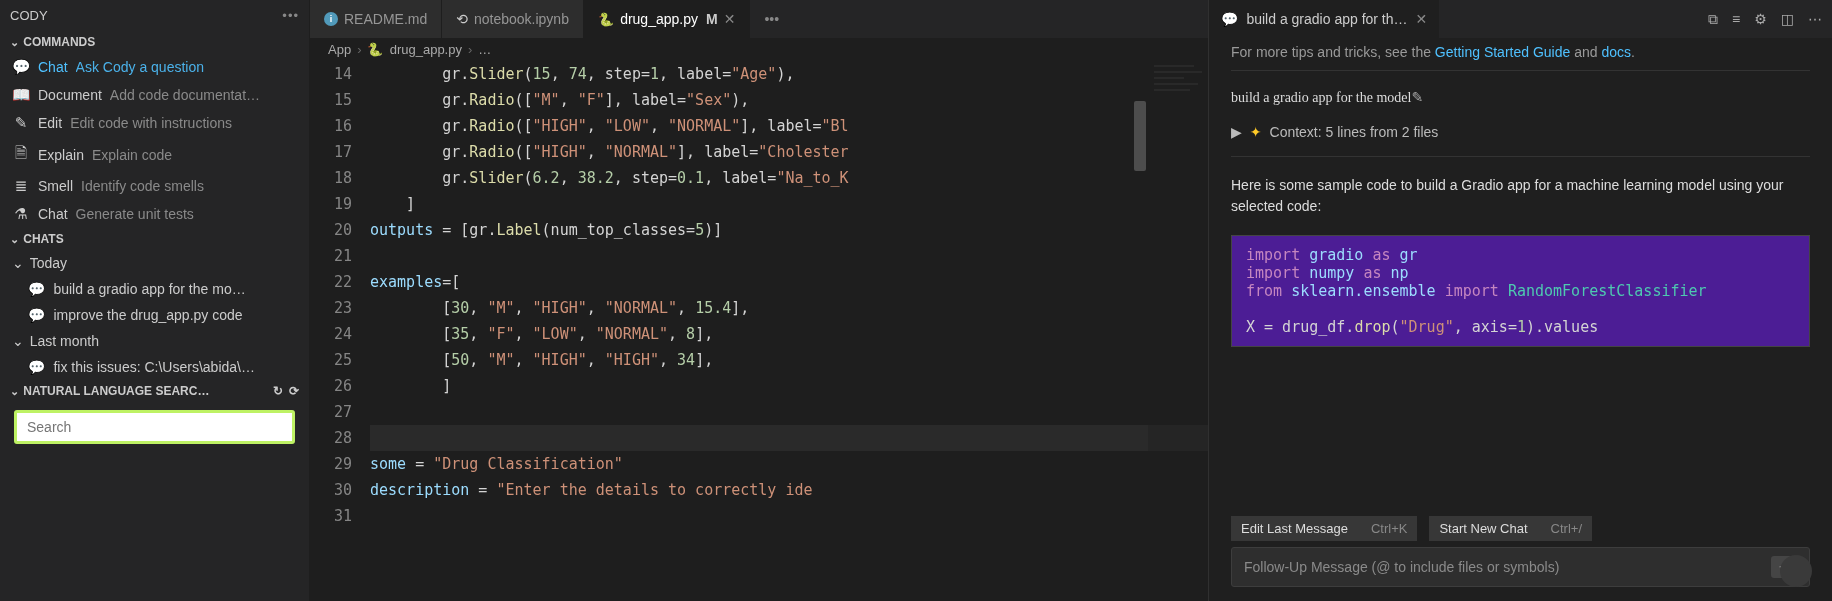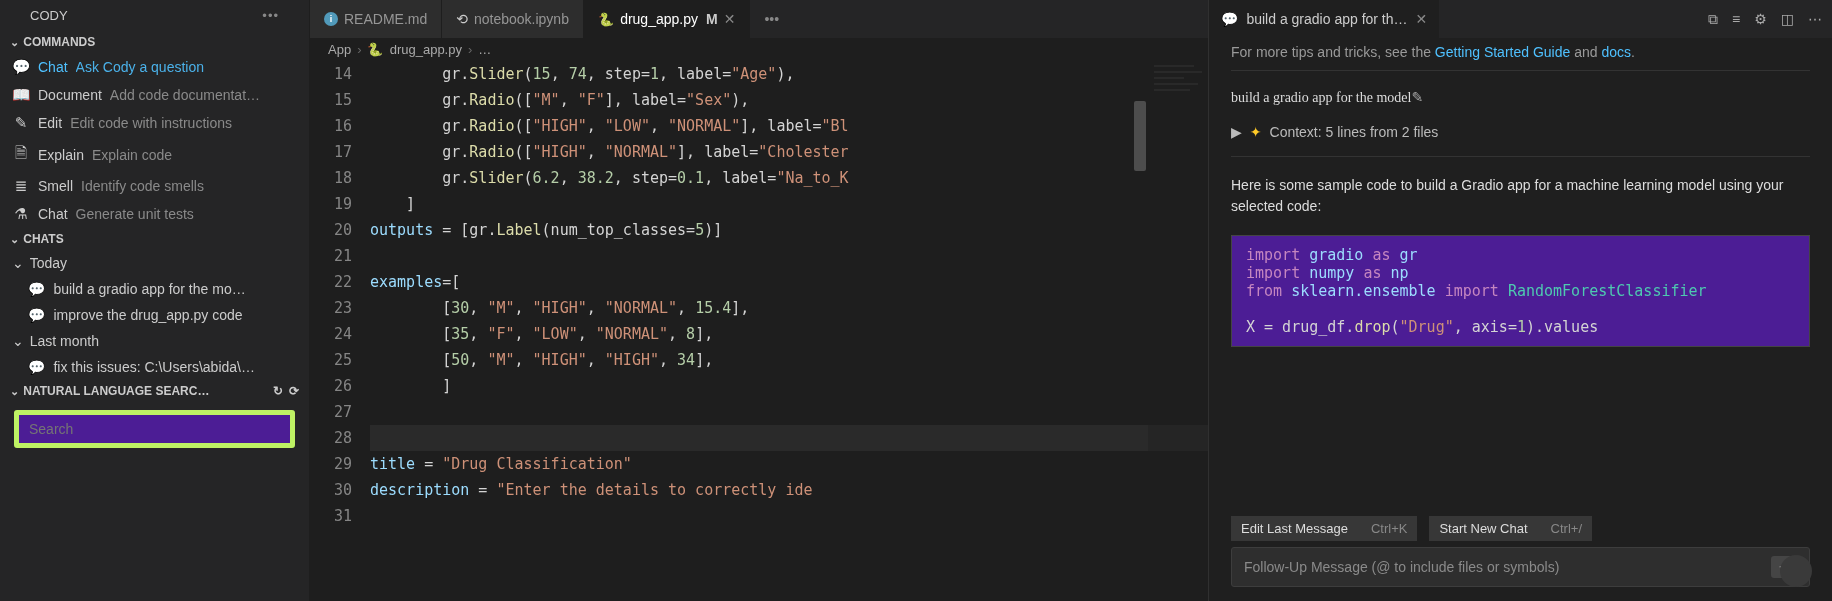--- a/index.html
+++ b/index.html
@@ -19,21 +19,21 @@
       width: 310px;
       background: #252526;
       border-right: 1px solid #1e1e1e;
       display: flex;
       flex-direction: column;
     }
     .sidebar-header {
       display: flex;
       align-items: center;
       justify-content: space-between;
-      padding: 8px 30px;
+      padding: 8px 10px;
       font-size: 13px;
       color: #ccc;
       gap: 20px;
     }
     .sidebar-header .dots { color: #888; letter-spacing: 1px; }
 
     .section-hdr {
       display: flex;
       align-items: center;
       padding: 4px 10px;
@@ -57,22 +57,22 @@
     .cmd-item.accent .title { color: #4fc1ff; }
     .cmd-item .desc { color: #8a8a8a; font-size: 14px; white-space: nowrap; overflow:hidden; text-overflow:ellipsis;}
     .cmd-item.accent .desc { color: #4fc1ff; opacity:.9;}
     .chat-date { display:flex; align-items:center; gap:6px; padding:5px 12px; color:#ccc;}
     .chat-row { display:flex; align-items:center; gap:8px; padding:5px 12px 5px 28px; }
     .chat-row .ic { color:#ccc; font-size:14px;}
     .chat-row span { white-space:nowrap; overflow:hidden; text-overflow:ellipsis; }
 
     .search-box {
       margin: 8px 14px;
-      background:#4c1d95;
-      border:5px solid #bef264;
+      background:#ffffff;
+      border:3px solid #bef264;
       padding:6px 10px;
       color:#888;
       font-size:14px;
       border-radius:3px;
     }
 
     
     .main { flex:1; display:flex; flex-direction:column; background:#1e1e1e; min-width:0;}
     .tabbar { display:flex; align-items:center; background:#252526; height:38px;}
     .tab {
@@ -292,21 +292,21 @@
         <div class="ln"><span class="tok-punct">    ]</span></div>
         <div class="ln"><span class="tok-var">outputs</span><span class="tok-punct"> = [gr.</span><span class="tok-fn">Label</span><span class="tok-punct">(num_top_classes=</span><span class="tok-num">5</span><span class="tok-punct">)]</span></div>
         <div class="ln"><span class="tok-punct"></span></div>
         <div class="ln"><span class="tok-var">examples</span><span class="tok-punct">=[</span></div>
         <div class="ln"><span class="tok-punct">        [</span><span class="tok-num">30</span><span class="tok-punct">, </span><span class="tok-str">"M"</span><span class="tok-punct">, </span><span class="tok-str">"HIGH"</span><span class="tok-punct">, </span><span class="tok-str">"NORMAL"</span><span class="tok-punct">, </span><span class="tok-num">15.4</span><span class="tok-punct">],</span></div>
         <div class="ln"><span class="tok-punct">        [</span><span class="tok-num">35</span><span class="tok-punct">, </span><span class="tok-str">"F"</span><span class="tok-punct">, </span><span class="tok-str">"LOW"</span><span class="tok-punct">, </span><span class="tok-str">"NORMAL"</span><span class="tok-punct">, </span><span class="tok-num">8</span><span class="tok-punct">],</span></div>
         <div class="ln"><span class="tok-punct">        [</span><span class="tok-num">50</span><span class="tok-punct">, </span><span class="tok-str">"M"</span><span class="tok-punct">, </span><span class="tok-str">"HIGH"</span><span class="tok-punct">, </span><span class="tok-str">"HIGH"</span><span class="tok-punct">, </span><span class="tok-num">34</span><span class="tok-punct">],</span></div>
         <div class="ln"><span class="tok-punct">        ]</span></div>
         <div class="ln"><span class="tok-punct"></span></div>
         <div class="ln cursor"><span class="tok-punct"></span></div>
-        <div class="ln"><span class="tok-var">title</span><span class="tok-punct"> = </span><span class="tok-str">"Drug Classification"</span></div>
+        <div class="ln"><span class="tok-var">some</span><span class="tok-punct"> = </span><span class="tok-str">"Drug Classification"</span></div>
         <div class="ln"><span class="tok-var">description</span><span class="tok-punct"> = </span><span class="tok-str">"Enter the details to correctly ide</span></div>
         <div class="ln"><span class="tok-punct"></span></div>
       </div>
     <div class="minimap"></div>
     <div class="scrollthumb" style="right:62px;"></div>
   </div>
 </div>
 
 <div class="cody" style="position:relative;">
   <div class="cody-head">

